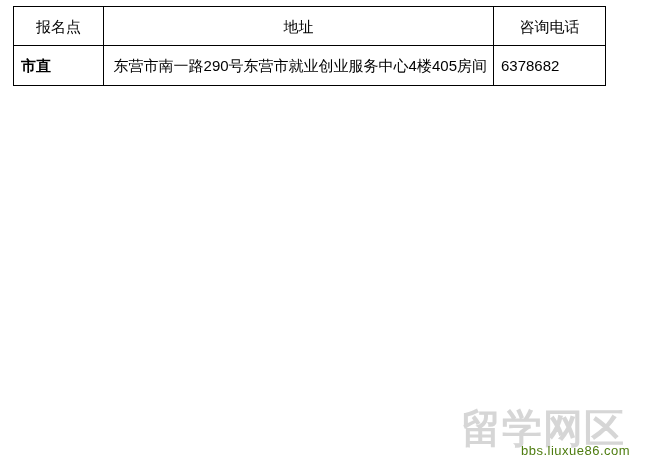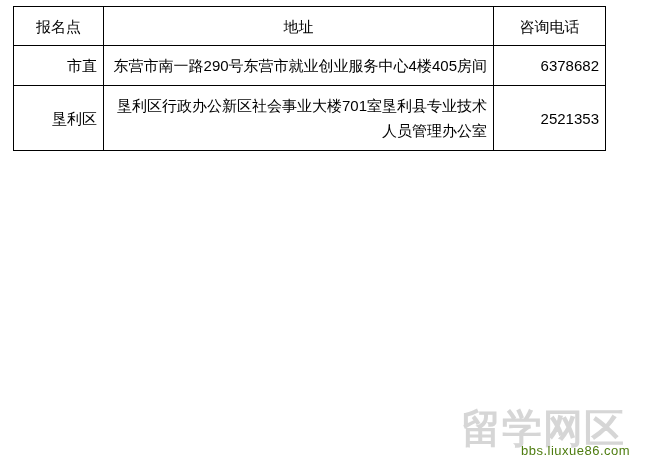--- a/index.html
+++ b/index.html
@@ -38,30 +38,31 @@
     vertical-align: middle;
     padding: 7px 6px 7px 6px;
   }
   table.reg-table thead th {
     text-align: center;
     height: 28px;
     padding-top: 5px;
     padding-bottom: 5px;
   }
   table.reg-table td.site {
-    text-align: right;
+    text-align: left;
     padding-left: 7px;
     white-space: nowrap;
+    font-weight: bold;
   }
   table.reg-table td.addr {
     text-align: right;
     padding-left: 9px;
   }
   table.reg-table td.phone {
-    text-align: right;
+    text-align: left;
     padding-left: 7px;
     white-space: nowrap;
   }
   .wm {
     position: absolute;
     right: 6px;
     bottom: 2px;
     width: 190px;
     height: 62px;
     pointer-events: none;
@@ -105,25 +106,20 @@
         <th>地址</th>
         <th>咨询电话</th>
       </tr>
     </thead>
     <tbody>
       <tr>
         <td class="site">市直</td>
         <td class="addr">东营市南一路290号东营市就业创业服务中心4楼405房间</td>
         <td class="phone">6378682</td>
       </tr>
-      <tr>
-        <td class="site">垦利区</td>
-        <td class="addr">垦利区行政办公新区社会事业大楼701室垦利县专业技术人员管理办公室</td>
-        <td class="phone">2521353</td>
-      </tr>
     </tbody>
   </table>
 </div>
 
 <div class="wm">
   <div class="wm-big">留学网区</div>
   <div class="wm-small">bbs.liuxue86.com</div>
 </div>
 
 </body></html>

